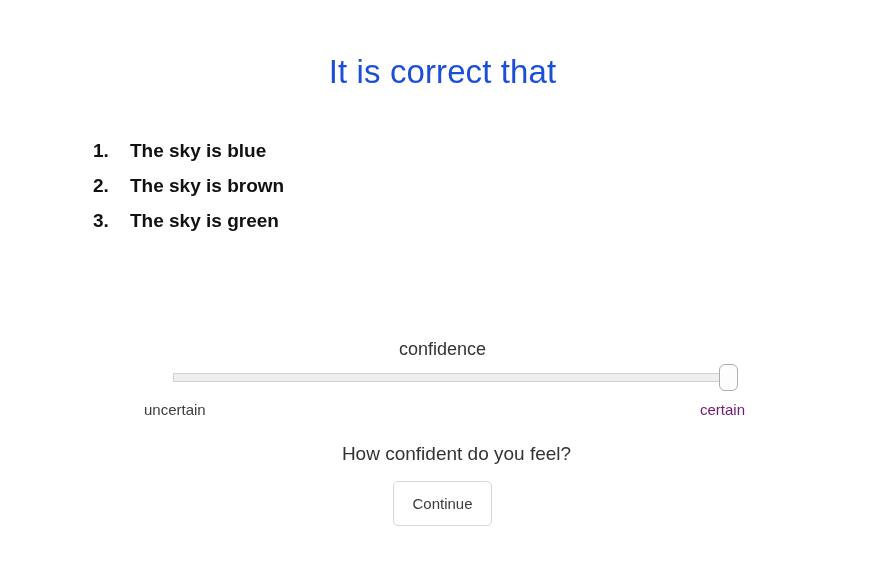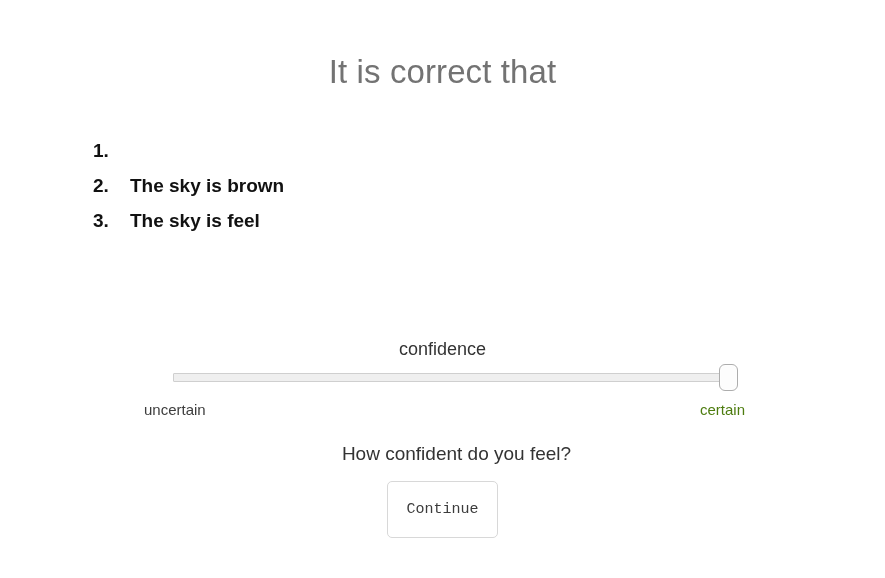--- a/index.html
+++ b/index.html
@@ -25,21 +25,21 @@
 
   
   .title {
     position: absolute;
     left: 0;
     top: 52px;
     width: 885px;
     text-align: center;
     font-size: 33px;
     font-weight: 400;
-    color: #737373;
+    color: #1d4ed8;
     letter-spacing: 0.1px;
     line-height: 1.2;
   }
 
   
   .statement-list {
     position: absolute;
     left: 93px;
     top: 133px;
     margin: 0;
@@ -134,21 +134,21 @@
     font-size: 15px;
     color: #3d3d3d;
     line-height: 22px;
     text-align: center;
   }
   .slider-label-right {
     position: absolute;
     left: 700px;
     top: 0;
     font-size: 15px;
-    color: #4d7c0f;
+    color: #701a75;
     line-height: 22px;
   }
 
   
   .prompt {
     position: absolute;
     left: 14px;
     top: 442px;
     width: 885px;
     text-align: center;
@@ -161,49 +161,50 @@
     position: absolute;
     left: 0;
     top: 481px;
     width: 885px;
     text-align: center;
   }
   .continue-button {
     display: inline-block;
     box-sizing: border-box;
     min-width: 97px;
-    padding: 19px 18px;
+    padding: 13px 18px;
     background: #ffffff;
     border: 1px solid #d8d8d8;
     border-radius: 5px;
-    font-family: Liberation Mono, monospace;
+    font-family: Liberation Sans, sans-serif;
     font-size: 15px;
     color: #3c3c3c;
     line-height: 17px;
     cursor: pointer;
   }
 </style>
 </head>
 <body>
 
 <div class="page">
 
   <div class="title">It is correct that</div>
 
   <ol class="statement-list">
     <li class="statement-item">
       <span class="statement-number">1.</span>
+      <span class="statement-text">The sky is blue</span>
     </li>
     <li class="statement-item">
       <span class="statement-number">2.</span>
       <span class="statement-text">The sky is brown</span>
     </li>
     <li class="statement-item">
       <span class="statement-number">3.</span>
-      <span class="statement-text">The sky is feel</span>
+      <span class="statement-text">The sky is green</span>
     </li>
   </ol>
 
   <div class="slider-block">
 
     <div class="slider-caption">confidence</div>
 
     <div class="slider-row">
       <div class="slider-track">
         <div class="slider-fill"></div>

